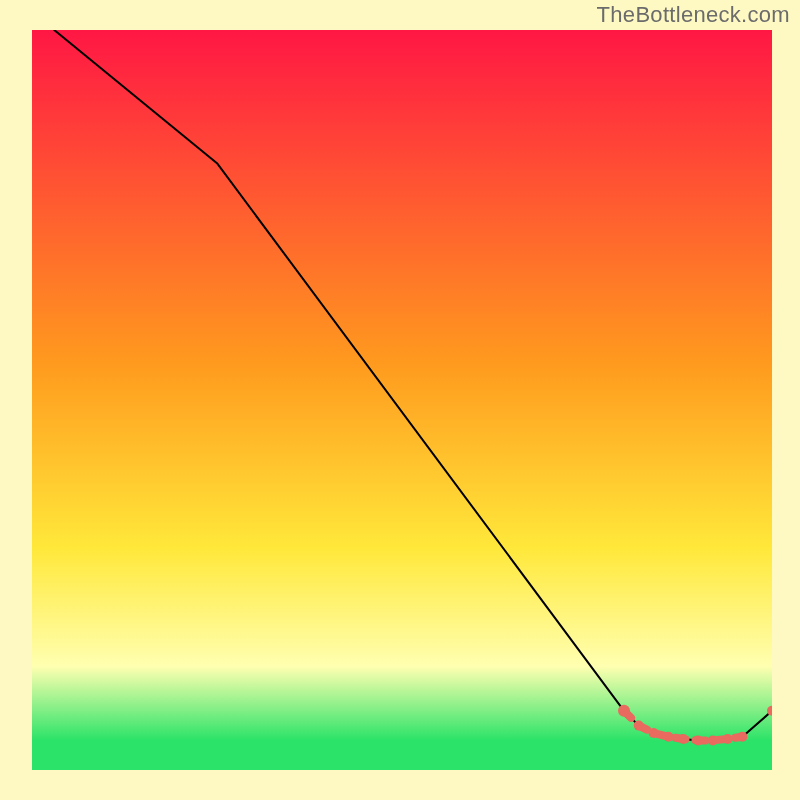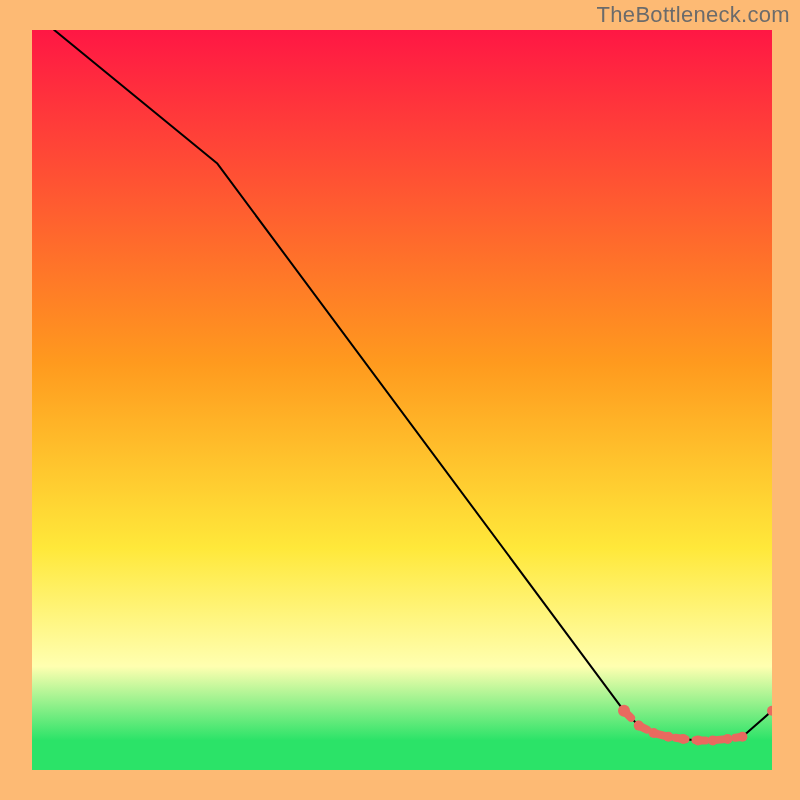--- a/index.html
+++ b/index.html
@@ -1,18 +1,18 @@
 <!DOCTYPE html>
 <html><head>
 <meta charset="utf-8">
 <style>
   * { box-sizing: border-box; margin: 0; padding: 0; }
   html, body { width: 800px; height: 800px; background: #000; overflow: hidden; }
   .outer {
-    width: 800px; height: 800px; background: #fdba74; position: relative;
+    width: 800px; height: 800px; background: #fef9c3; position: relative;
   }
   .attrib {
     position: absolute;
     top: 2px;
     right: 10px;
     font-family: Arial, Helvetica, sans-serif;
     font-size: 22px;
     color: #6b6b6b;
     font-weight: 500;
     letter-spacing: 0.3px;

